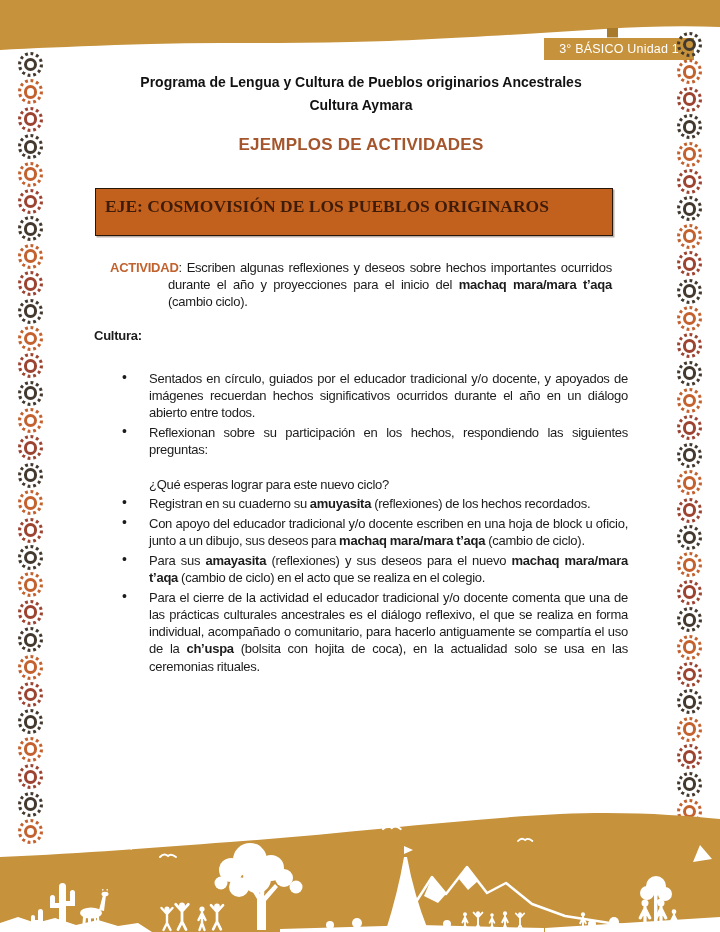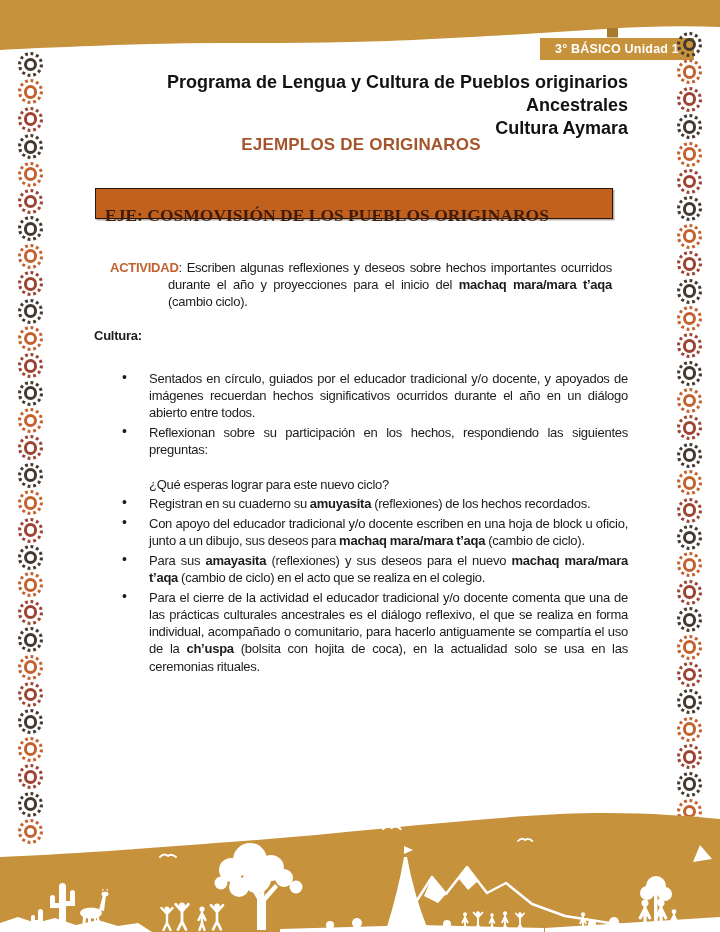--- a/index.html
+++ b/index.html
@@ -10,40 +10,40 @@
   html,body{margin:0;padding:0;background:#888;}
   .page{
     position:relative;width:720px;height:932px;background:#ffffff;overflow:hidden;
     font-family:"Liberation Sans",sans-serif;color:var(--body-text);
     margin:0 auto;
   }
   .top-band{position:absolute;top:0;left:0;display:block;}
   .badge-tab{position:absolute;left:607px;top:28px;width:11px;height:14px;background:var(--gold-dark);}
   .badge{
     position:absolute;top:38px;right:26px;background:var(--gold);color:#fff;
-    font-size:12.5px;font-weight:bold;letter-spacing:.2px;
+    font-size:12.5px;font-weight:normal;letter-spacing:.2px;
     padding:4px 15px;border-radius:0;box-shadow:0 0 0 1px rgba(255,255,255,.55);
   }
   
   .chain{position:absolute;display:flex;flex-direction:column;gap:2.4px;}
   .chain.left{left:18px;top:52px;}
   .chain.right{left:677px;top:32px;}
   .motif{width:25px;height:25px;border-radius:50%;border:3.2px dotted currentColor;box-sizing:border-box;position:relative;}
   .motif::before{content:"";position:absolute;inset:2.6px;border-radius:50%;border:3.2px solid currentColor;}
   .motif::after{content:"";position:absolute;inset:10px;border-radius:50%;background:currentColor;}
   
-  .title-block{position:absolute;top:71px;left:94px;width:534px;text-align:right;
-    font-weight:bold;font-size:18px;line-height:23px;color:#121212;}
+  .title-block{position:absolute;top:71px;left:94px;width:534px;text-align:center;
+    font-weight:bold;font-size:14px;line-height:23px;color:#121212;}
   .section-title{position:absolute;top:135px;left:94px;width:534px;text-align:center;
     font-weight:bold;font-size:17px;letter-spacing:.2px;color:var(--section-title);}
   .eje-banner{
-    position:absolute;top:188px;left:95px;width:518px;height:31px;box-sizing:border-box;
+    position:absolute;top:188px;left:95px;width:518px;height:48px;box-sizing:border-box;
     background:var(--banner-bg);border:1.6px solid var(--banner-border);
     font-family:"Liberation Serif",serif;font-weight:bold;font-size:17.5px;
-    color:var(--banner-text);line-height:28px;padding:12px 9px 0;
+    color:var(--banner-text);line-height:28px;padding:3px 9px 0;
     box-shadow:1.5px 1.5px 0 rgba(60,30,5,.35);
   }
   
   .content{position:absolute;top:243px;left:94px;width:534px;
     font-size:13px;line-height:17.2px;letter-spacing:-.25px;word-spacing:-.4px;}
   .content b{letter-spacing:-.25px;}
   .activity{margin:16px;padding-left:58px;text-indent:-58px;text-align:justify;}
   .alabel{color:var(--activity-label);}
   .ejemplos{margin-top:12px;font-weight:bold;}
   ul.bullets{margin:26px 0 0;padding:0 0 0 55px;list-style:none;}
@@ -122,21 +122,21 @@
       <div class="motif" style="color: rgb(196, 98, 47);"></div>
       <div class="motif" style="color: rgb(156, 68, 49);"></div>
       <div class="motif" style="color: rgb(67, 57, 47);"></div>
       <div class="motif" style="color: rgb(196, 98, 47);"></div>
     </div>
 
   <div class="title-block">
     <div>Programa de Lengua y Cultura de Pueblos originarios Ancestrales</div>
     <div>Cultura Aymara</div>
   </div>
-  <div class="section-title">EJEMPLOS DE ORIGINAROS</div>
+  <div class="section-title">EJEMPLOS DE ACTIVIDADES</div>
   <div class="eje-banner">EJE: COSMOVISIÓN DE LOS PUEBLOS ORIGINAROS</div>
 
   <div class="content">
     <p class="activity"><b class="alabel">ACTIVIDAD</b><span><span>: Escriben algunas reflexiones y deseos sobre hechos importantes ocurridos durante el año y proyecciones para el inicio del </span><b>machaq mara/mara t’aqa</b><span> (cambio ciclo).</span></span></p>
     <div class="ejemplos">Cultura:</div>
     <ul class="bullets">
         <li><span>Sentados en círculo, guiados por el educador tradicional y/o docente, y apoyados de imágenes recuerdan hechos significativos ocurridos durante el año en un diálogo abierto entre todos.</span></li>
         <li><span>Reflexionan sobre su participación en los hechos, respondiendo las siguientes preguntas:</span><br><br><span>¿Qué esperas lograr para este nuevo ciclo?</span></li>
         <li><span>Registran en su cuaderno su </span><b>amuyasita</b><span> (reflexiones) de los hechos recordados.</span></li>
         <li><span>Con apoyo del educador tradicional y/o docente escriben en una hoja de block u oficio, junto a un dibujo, sus deseos para </span><b>machaq mara/mara t’aqa</b><span> (cambio de ciclo).</span></li>

